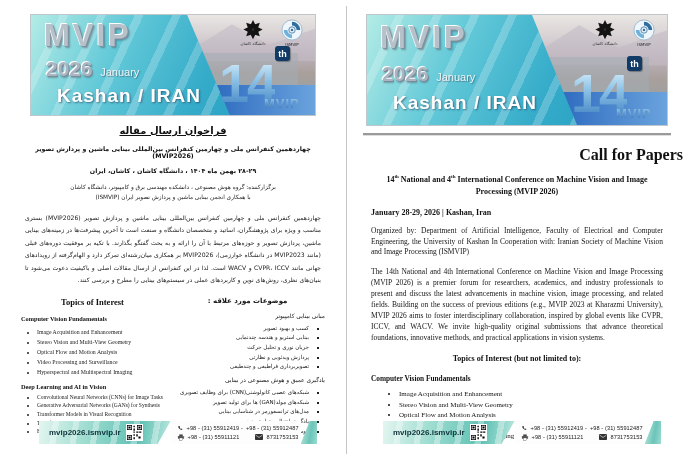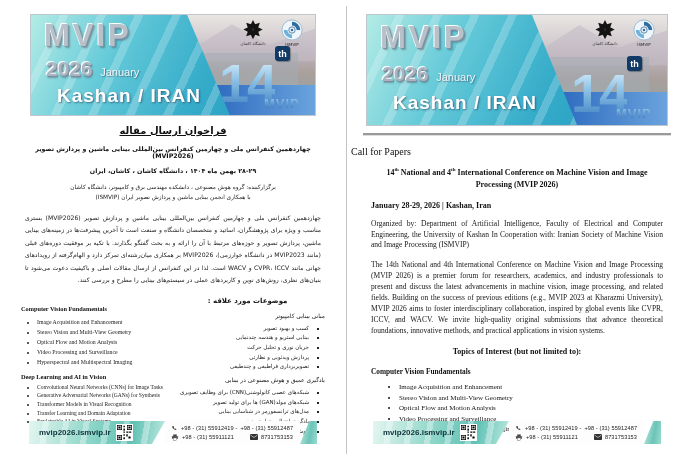--- a/index.html
+++ b/index.html
@@ -72,38 +72,38 @@
   .lp-en ul.tight { margin-top:4px; }
   .lp-en ul.tight li { font-size:5.5px; margin-bottom:2.6px; }
   .lp-fa { width:52%; }
   .lp-fa .t-title { text-align:center; font-size:7px; font-weight:bold; color:#111; }
   .lp-fa .t-head { font-size:5.9px; margin-top:8px; color:#111; }
   .lp-fa ul { margin:6px 16px 0 0; list-style:square; }
   .lp-fa li { font-size:5.5px; color:#222; margin-bottom:3.6px; }
 
   
   .rp-rule { margin:7px 12px 0; border-top:2px solid #9a9a9a; box-shadow:0 1px 0 #dedede; }
-  .rp-cfp { margin-top:11px; text-align:left; font-size:10px; font-weight:normal; color:#111; }
+  .rp-cfp { margin-top:11px; text-align:right; font-size:16px; font-weight:bold; color:#111; }
   .rp-title { margin:9px 22px 0; text-align:center; font-size:8px; font-weight:bold; color:#111; line-height:1.5; }
   .rp-title sup { font-size:5px; }
   .rp-date { margin:10px 20px 0; font-size:8px; font-weight:bold; color:#111; }
   .rp-par { margin:9px 20px 0; font-size:7.5px; color:#151515; line-height:1.45; text-align:justify; }
   .rp-topics-title { margin:11px 20px 0; text-align:center; font-size:8px; font-weight:bold; color:#111; }
   .rp-sec-head { margin:11px 20px 0; font-size:7.3px; font-weight:bold; color:#111; }
   .rp-list { margin:7px 0 0 48px; }
   .rp-list li { font-size:7px; color:#151515; margin-bottom:2.4px; }
 
   
   .footer { position:absolute; bottom:10px; left:50%; transform:translateX(-50%);
     width:288px; height:23px; display:flex; align-items:stretch; font-family:"Liberation Sans",sans-serif; }
   .f-left { width:136px; display:flex; align-items:center; gap:5px; padding:0 12px 0 10px;
     background:
       repeating-linear-gradient(100deg, rgba(255,255,255,0) 0 14px, rgba(255,255,255,.35) 14px 20px),
       linear-gradient(100deg,#e3f6f0 0%,#8ed6c9 45%,#5fc1b4 75%,#bfe9e0 100%);
-    clip-path:polygon(0 0,100% 0,calc(100% - 13px) 100%,0 100%); }
+    clip-path:polygon(0 0,100% 0,calc(100% - 13px) 100%,0 100%);margin-left:10px; }
   .f-site { font-size:8px; font-weight:bold; color:#10333b; white-space:nowrap; }
   .f-qr { background:#fff; padding:1px; line-height:0; }
   .f-contact { flex:1; background:#fdfdfd; display:flex; flex-direction:column; justify-content:center;
     gap:2px; padding:1px 2px 1px 6px; }
   .f-row { display:flex; align-items:center; gap:3px; font-size:5.6px; color:#1a1a1a; white-space:nowrap; }
   .f-row .num { letter-spacing:.1px; }
   .f-gap { width:10px; }
   .f-cap { width:17px;
     background:linear-gradient(100deg,#bfe9e0 0%,#6cc4b8 60%,#9adcd0 100%);
     clip-path:polygon(55% 0,100% 0,100% 100%,0 100%); }
@@ -172,20 +172,21 @@
     <div class="lp-subtitle fa">چهاردهمین کنفرانس ملی و چهارمین کنفرانس بین‌المللی بینایی ماشین و پردازش تصویر (MVIP2026)</div>
     <div class="lp-date fa">۲۸-۲۹ بهمن ماه ۱۴۰۴ ، دانشگاه کاشان ، کاشان، ایران</div>
     <div class="lp-org fa">
       <div>برگزارکننده: گروه هوش مصنوعی ، دانشکده مهندسی برق و کامپیوتر، دانشگاه کاشان</div>
       <div>با همکاری انجمن بینایی ماشین و پردازش تصویر ایران (ISMVIP)</div>
     </div>
     <div class="lp-body fa">چهاردهمین کنفرانس ملی و چهارمین کنفرانس بین‌المللی بینایی ماشین و پردازش تصویر (MVIP2026) بستری مناسب و ویژه برای پژوهشگران، اساتید و متخصصان دانشگاه و صنعت است تا آخرین پیشرفت‌ها در زمینه‌های بینایی ماشین، پردازش تصویر و حوزه‌های مرتبط با آن را ارائه و به بحث گفتگو بگذارند. با تکیه بر موفقیت دوره‌های قبلی (مانند MVIP2023 در دانشگاه خوارزمی)، MVIP2026 بر همکاری میان‌رشته‌ای تمرکز دارد و الهام‌گرفته از رویدادهای جهانی مانند CVPR، ICCV و WACV است. لذا در این کنفرانس از ارسال مقالات اصلی و باکیفیت دعوت می‌شود تا بنیان‌های نظری، روش‌های نوین و کاربردهای عملی در سیستم‌های بینایی را مطرح و بررسی کنند.</div>
 
     <div class="lp-topics">
       <div class="lp-en">
+        <div class="t-title">Topics of Interest</div>
         <div class="t-head">Computer Vision Fundamentals</div>
         <ul>
           <li>Image Acquisition and Enhancement</li>
           <li>Stereo Vision and Multi-View Geometry</li>
           <li>Optical Flow and Motion Analysis</li>
           <li>Video Processing and Surveillance</li>
           <li>Hyperspectral and Multispectral Imaging</li>
         </ul>
         <div class="t-head">Deep Learning and AI in Vision</div>
         <ul class="tight">

